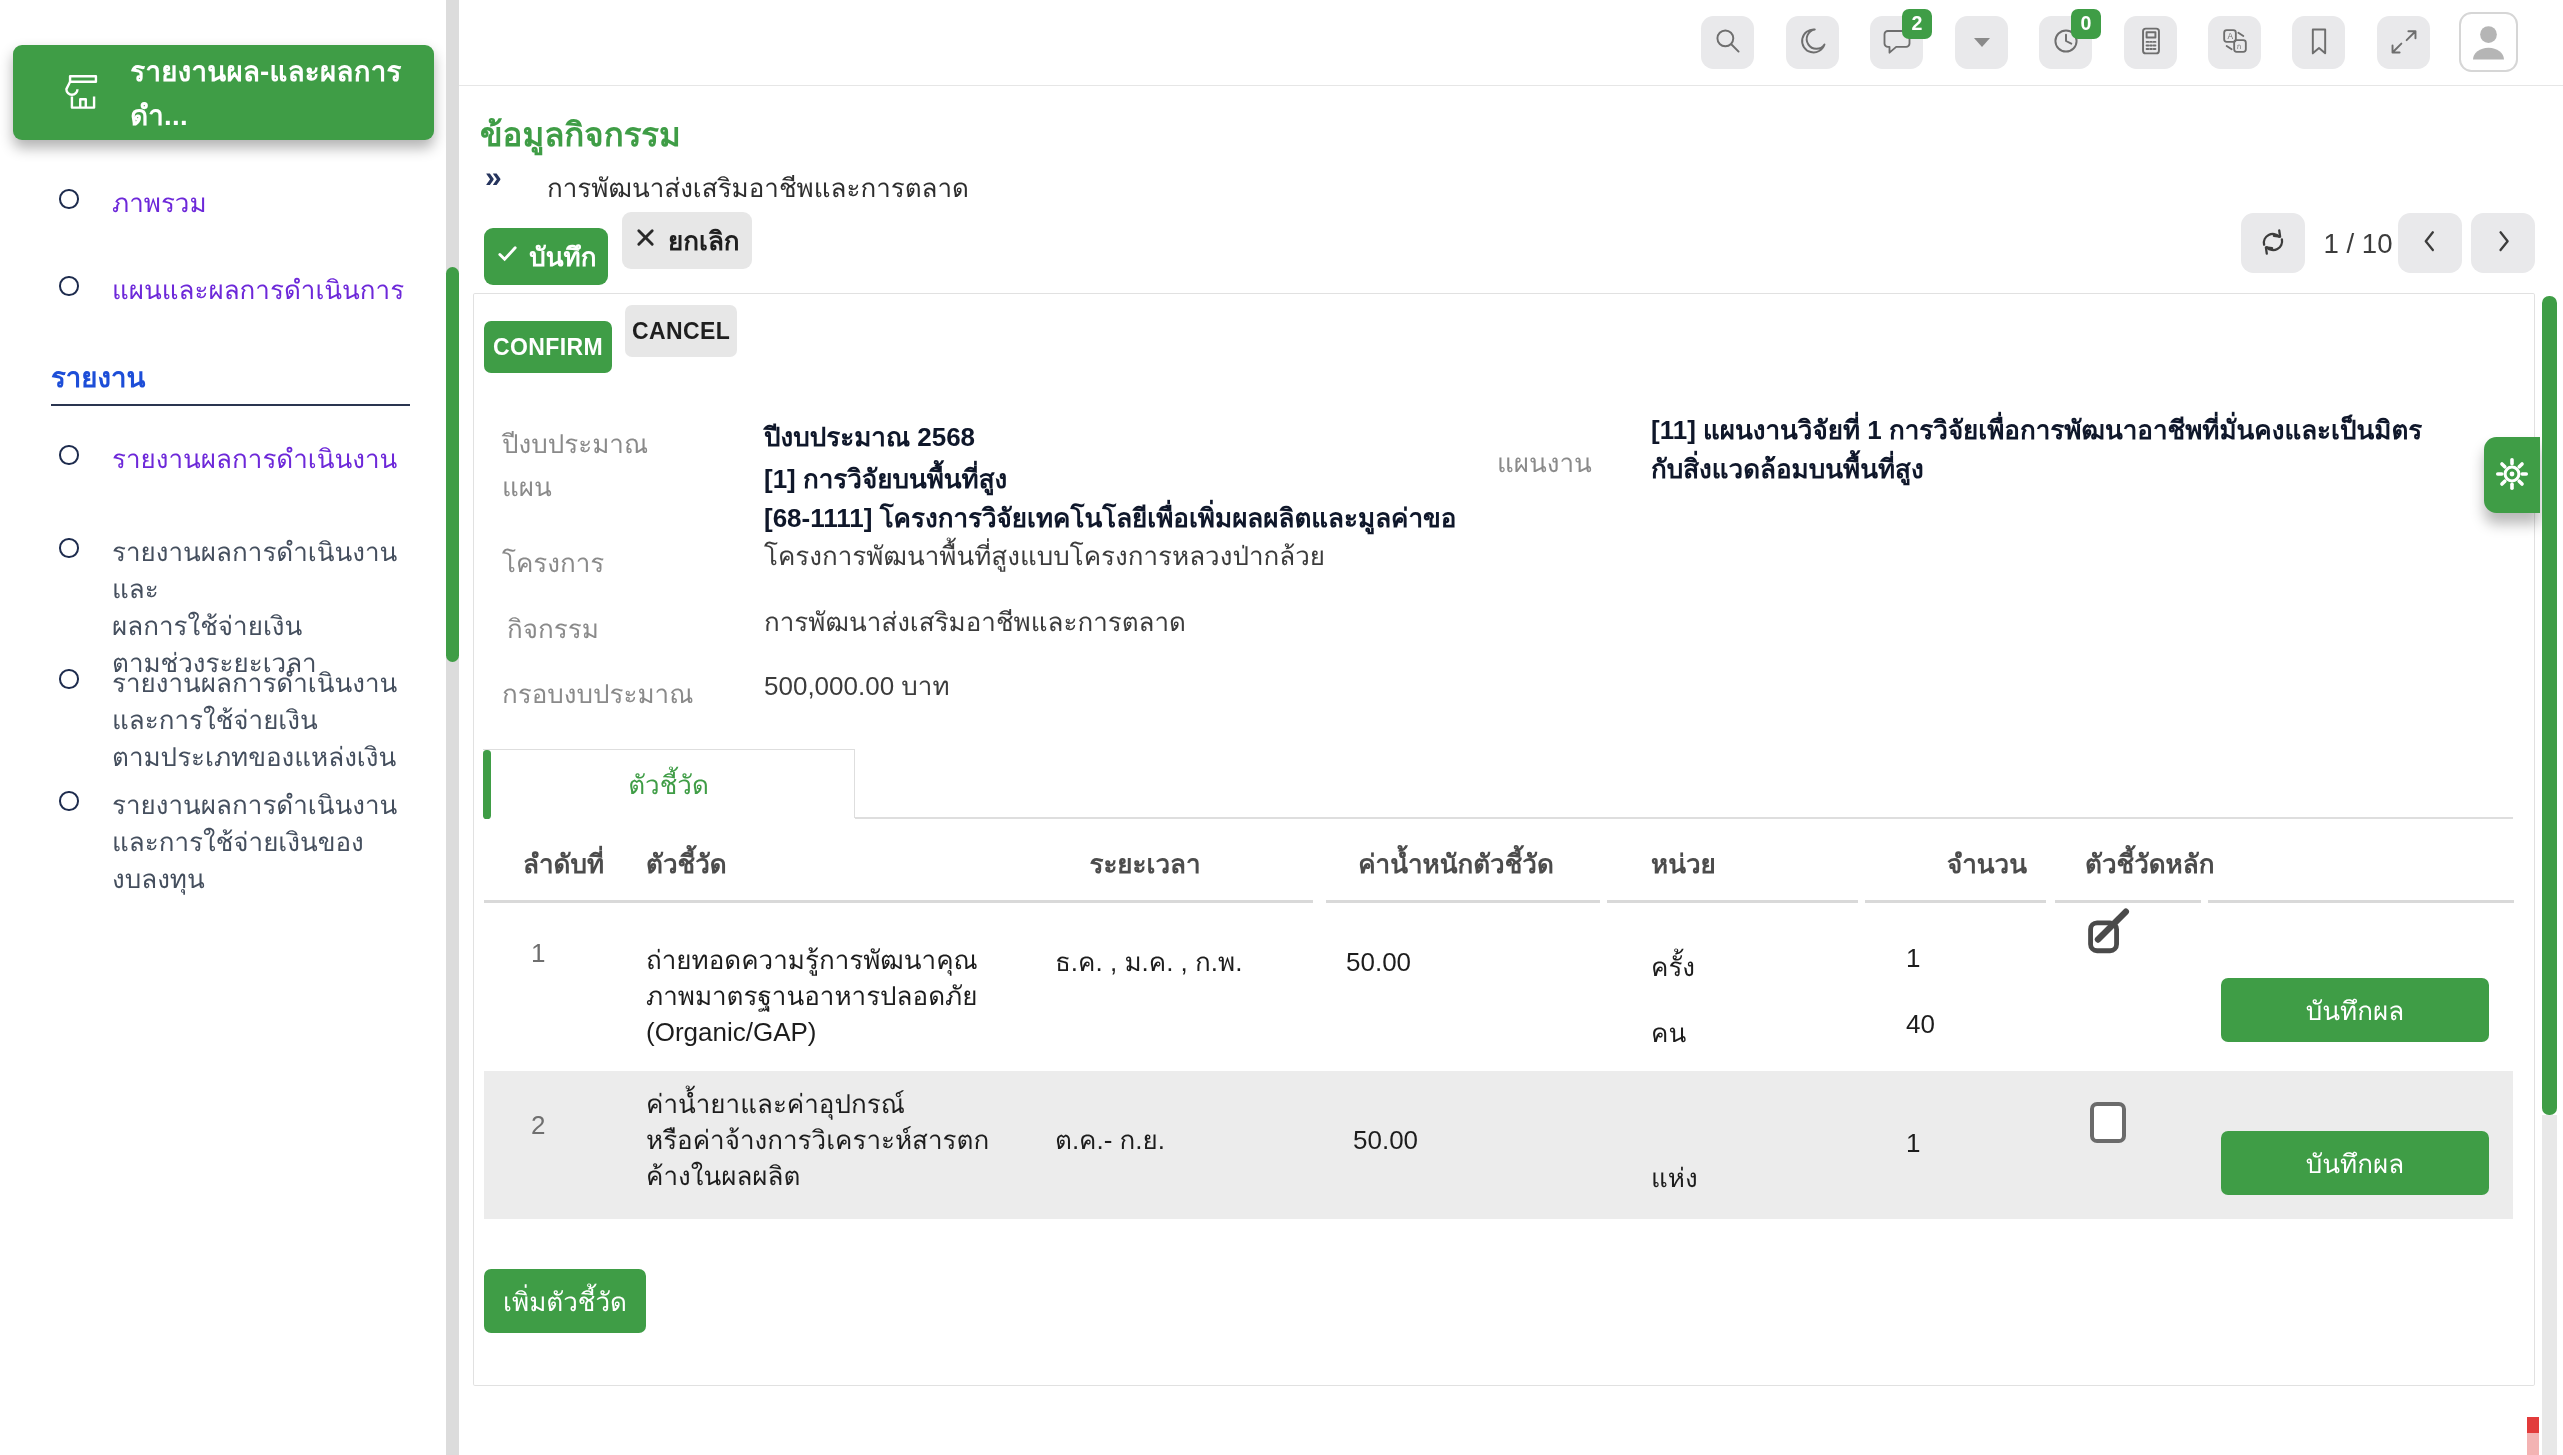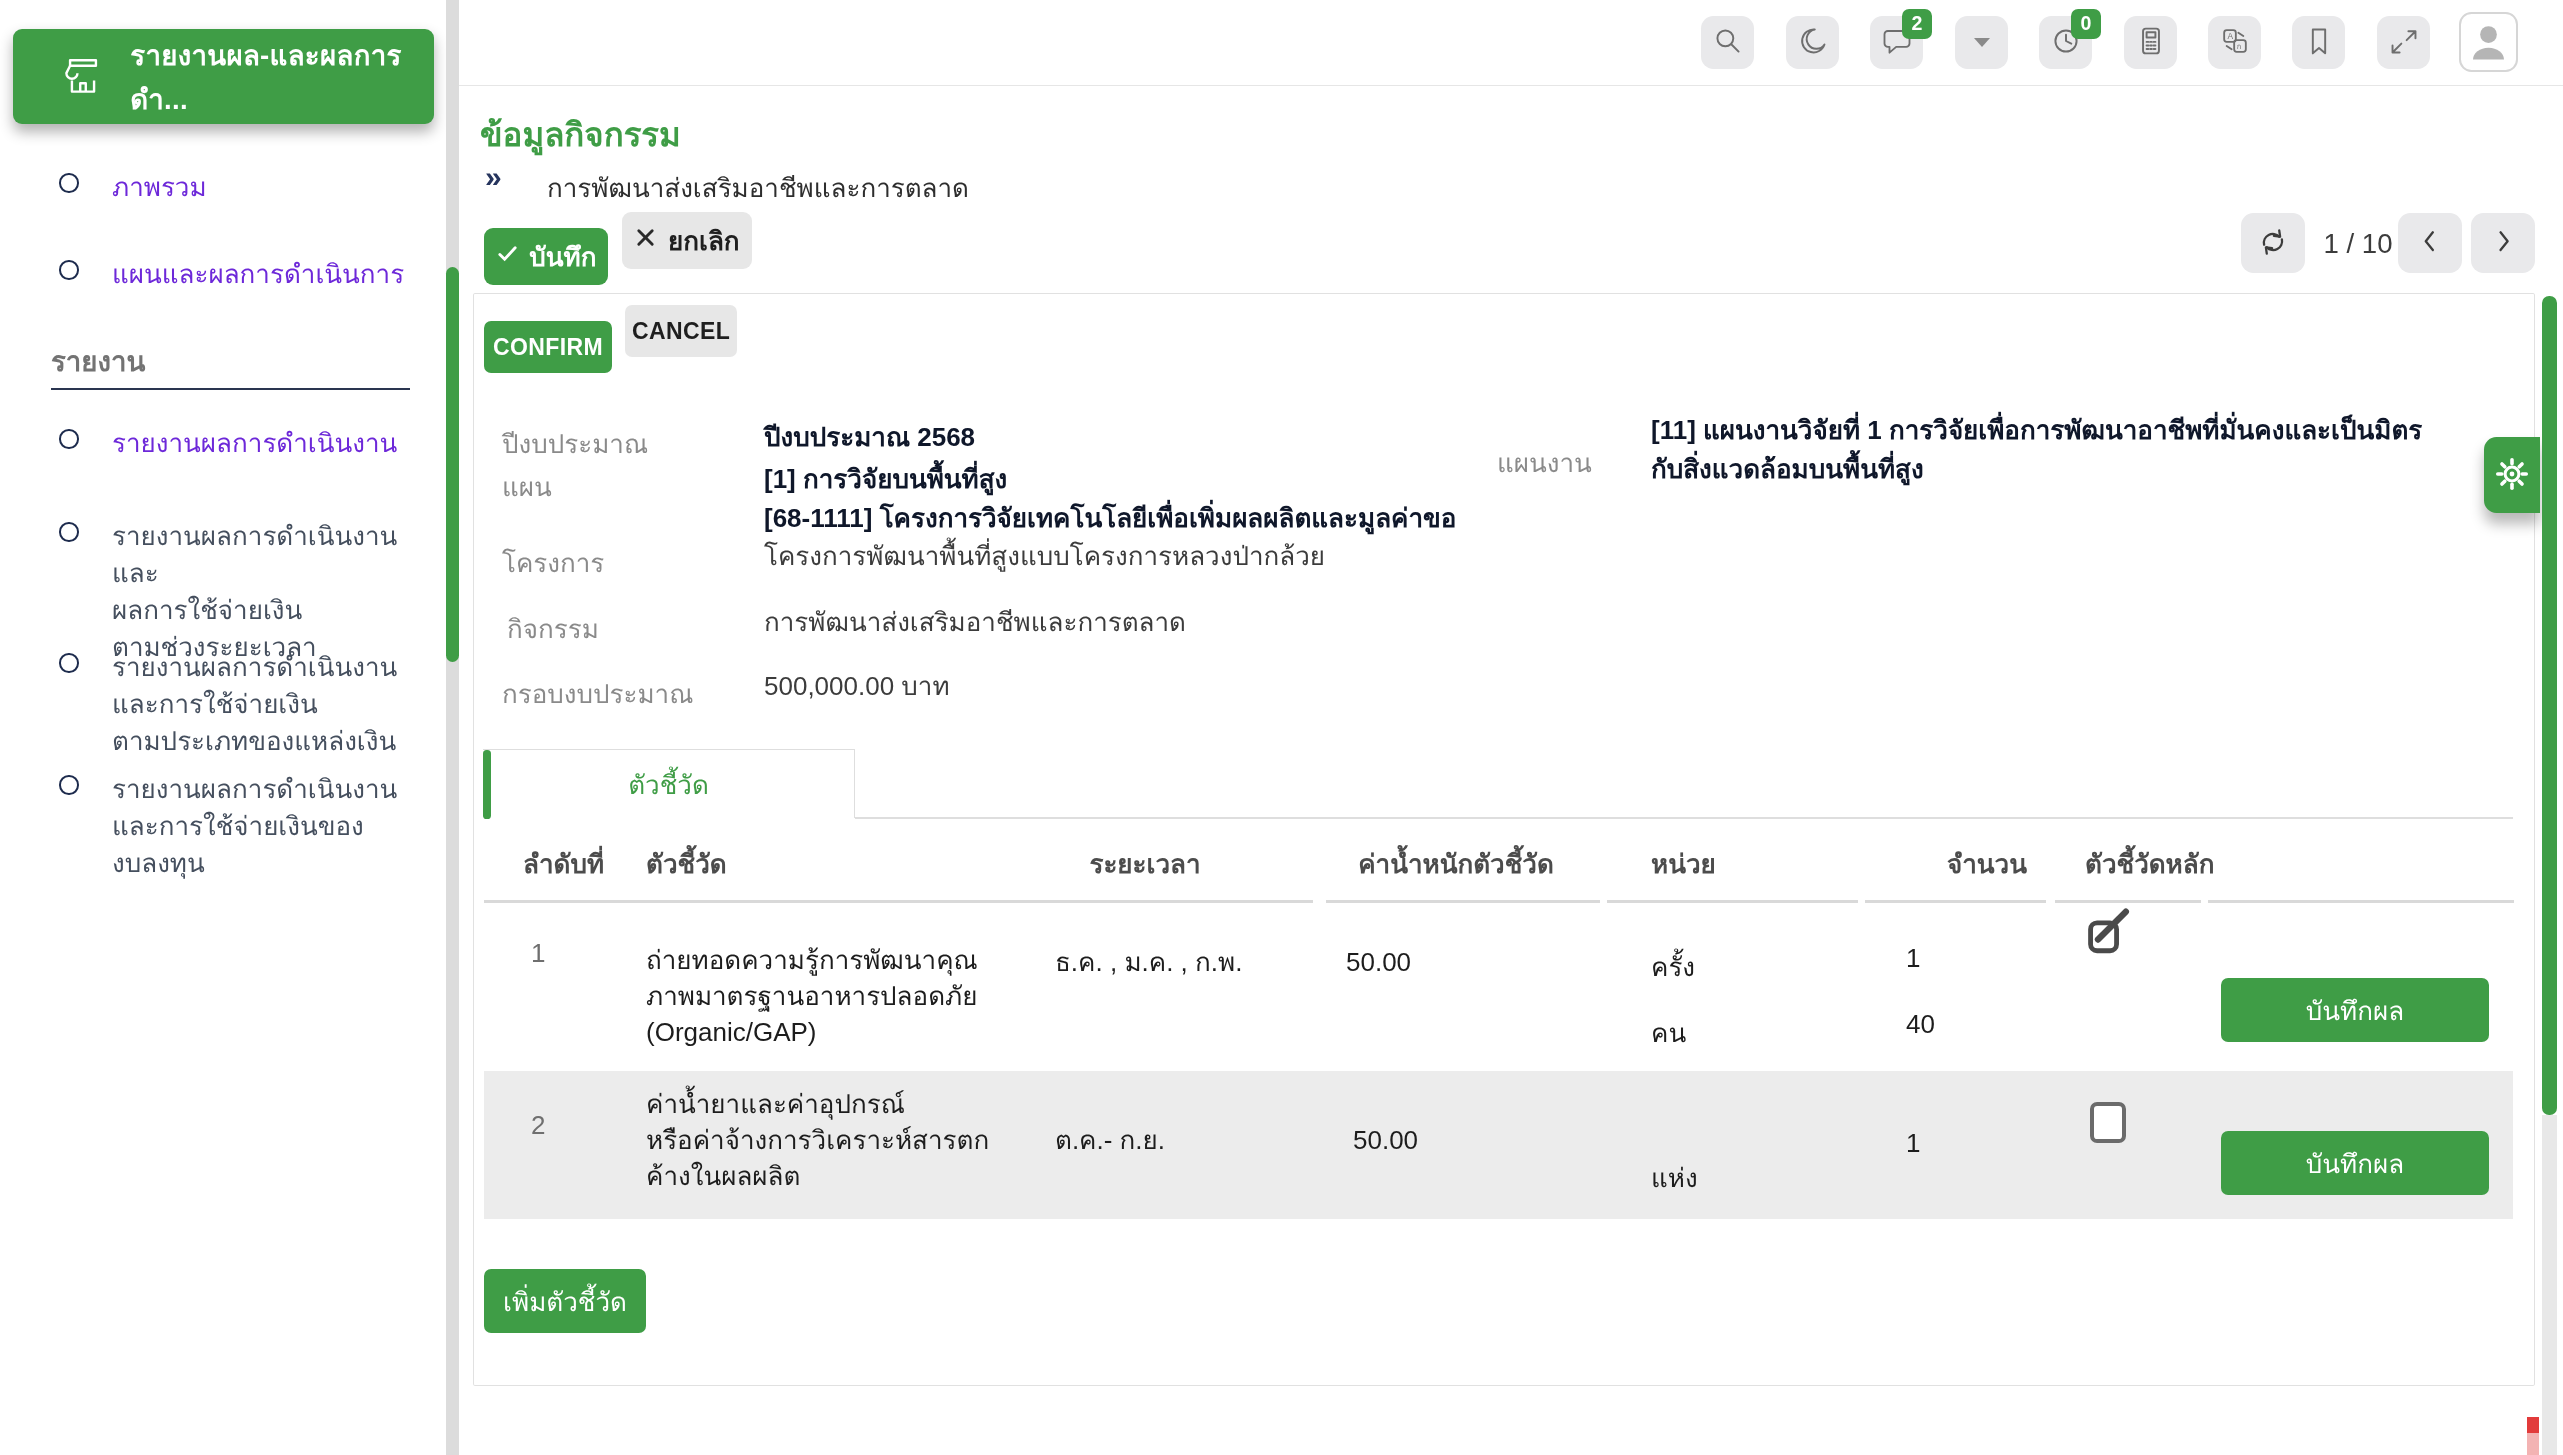--- a/index.html
+++ b/index.html
@@ -2,33 +2,33 @@
 <html style="font-size:14.2px"><head>
 <meta charset="utf-8">
 <style>
   * { margin:0; padding:0; box-sizing:border-box; }
   html,body { width:2563px; height:1456px; overflow:hidden; background:#fff;
               font-family:"Liberation Sans","DejaVu Sans",sans-serif; color:#333; }
   .abs { position:absolute; }
   .preline { white-space:pre-line; }
 
   
-  #sidebar { position:absolute; left:0; top:0; width:446px; height:1084px; background:#fff; }
+  #sidebar { position:absolute; left:0; top:16px; width:446px; height:1084px; background:#fff; }
   #sidebar-track { position:absolute; left:446px; top:0; width:13.3px; height:1456px; background:#dcdcdc; }
   #sidebar-thumb { position:absolute; left:446px; top:267px; width:13.3px; height:395px; background:#3f9d46; border-radius:7.1px; }
   .brand { position:absolute; left:13.3px; top:29px; width:421px; height:95px; background:#3f9d46;
            border-radius:9px; box-shadow:0 7.1px 14.2px rgba(0,0,0,.30); display:flex; align-items:center;
            padding-left:46px; gap:23px; cursor:pointer; }
   .brand-label { color:#fff; font-size:27.6px; font-weight:bold; letter-spacing:0.3px; }
   .circle-bullet { display:inline-block; width:19.6px; height:19.6px; border:2.7px solid #1d2b4d; border-radius:50%; }
   .side-item { position:absolute; left:0; width:446px; cursor:pointer; }
   .side-item .circle-bullet { position:absolute; left:59px; top:4.4px; }
   .side-label { position:absolute; left:112px; top:0; font-size:26px; line-height:37px; color:#6d28d9; width:311px; }
   .side-label.gray { color:#454f5e; }
-  .section-title { position:absolute; left:51px; top:339px; font-size:27.6px; font-weight:bold; color:#737373; }
+  .section-title { position:absolute; left:51px; top:339px; font-size:27.6px; font-weight:bold; color:#1d4ed8; }
   .side-divider { position:absolute; left:51px; top:388px; width:359px; height:1.8px; background:#2a3550; }
 
   
   #topbar { position:absolute; left:459px; top:0; width:2104px; height:86px; background:#fff; border-bottom:1.8px solid #e6e6e6; }
   .icon-btn { position:absolute; top:16px; width:53px; height:53px; background:#e9e9eb; border-radius:12.4px;
               display:flex; align-items:center; justify-content:center; cursor:pointer; }
   .icon-btn svg { stroke:#6e6e6e; fill:none; stroke-width:2.2; stroke-linecap:round; stroke-linejoin:round; }
   .badge { position:absolute; top:-7.1px; right:-9px; min-width:30px; height:30px; background:#3f9d46; color:#fff;
            font-size:19.6px; font-weight:bold; border-radius:7.1px; display:flex; align-items:center; justify-content:center; padding:0 3.6px; }
   .caret-down { width:0; height:0; border-left:8px solid transparent; border-right:8px solid transparent; border-top:9.8px solid #8a8a8a; }

